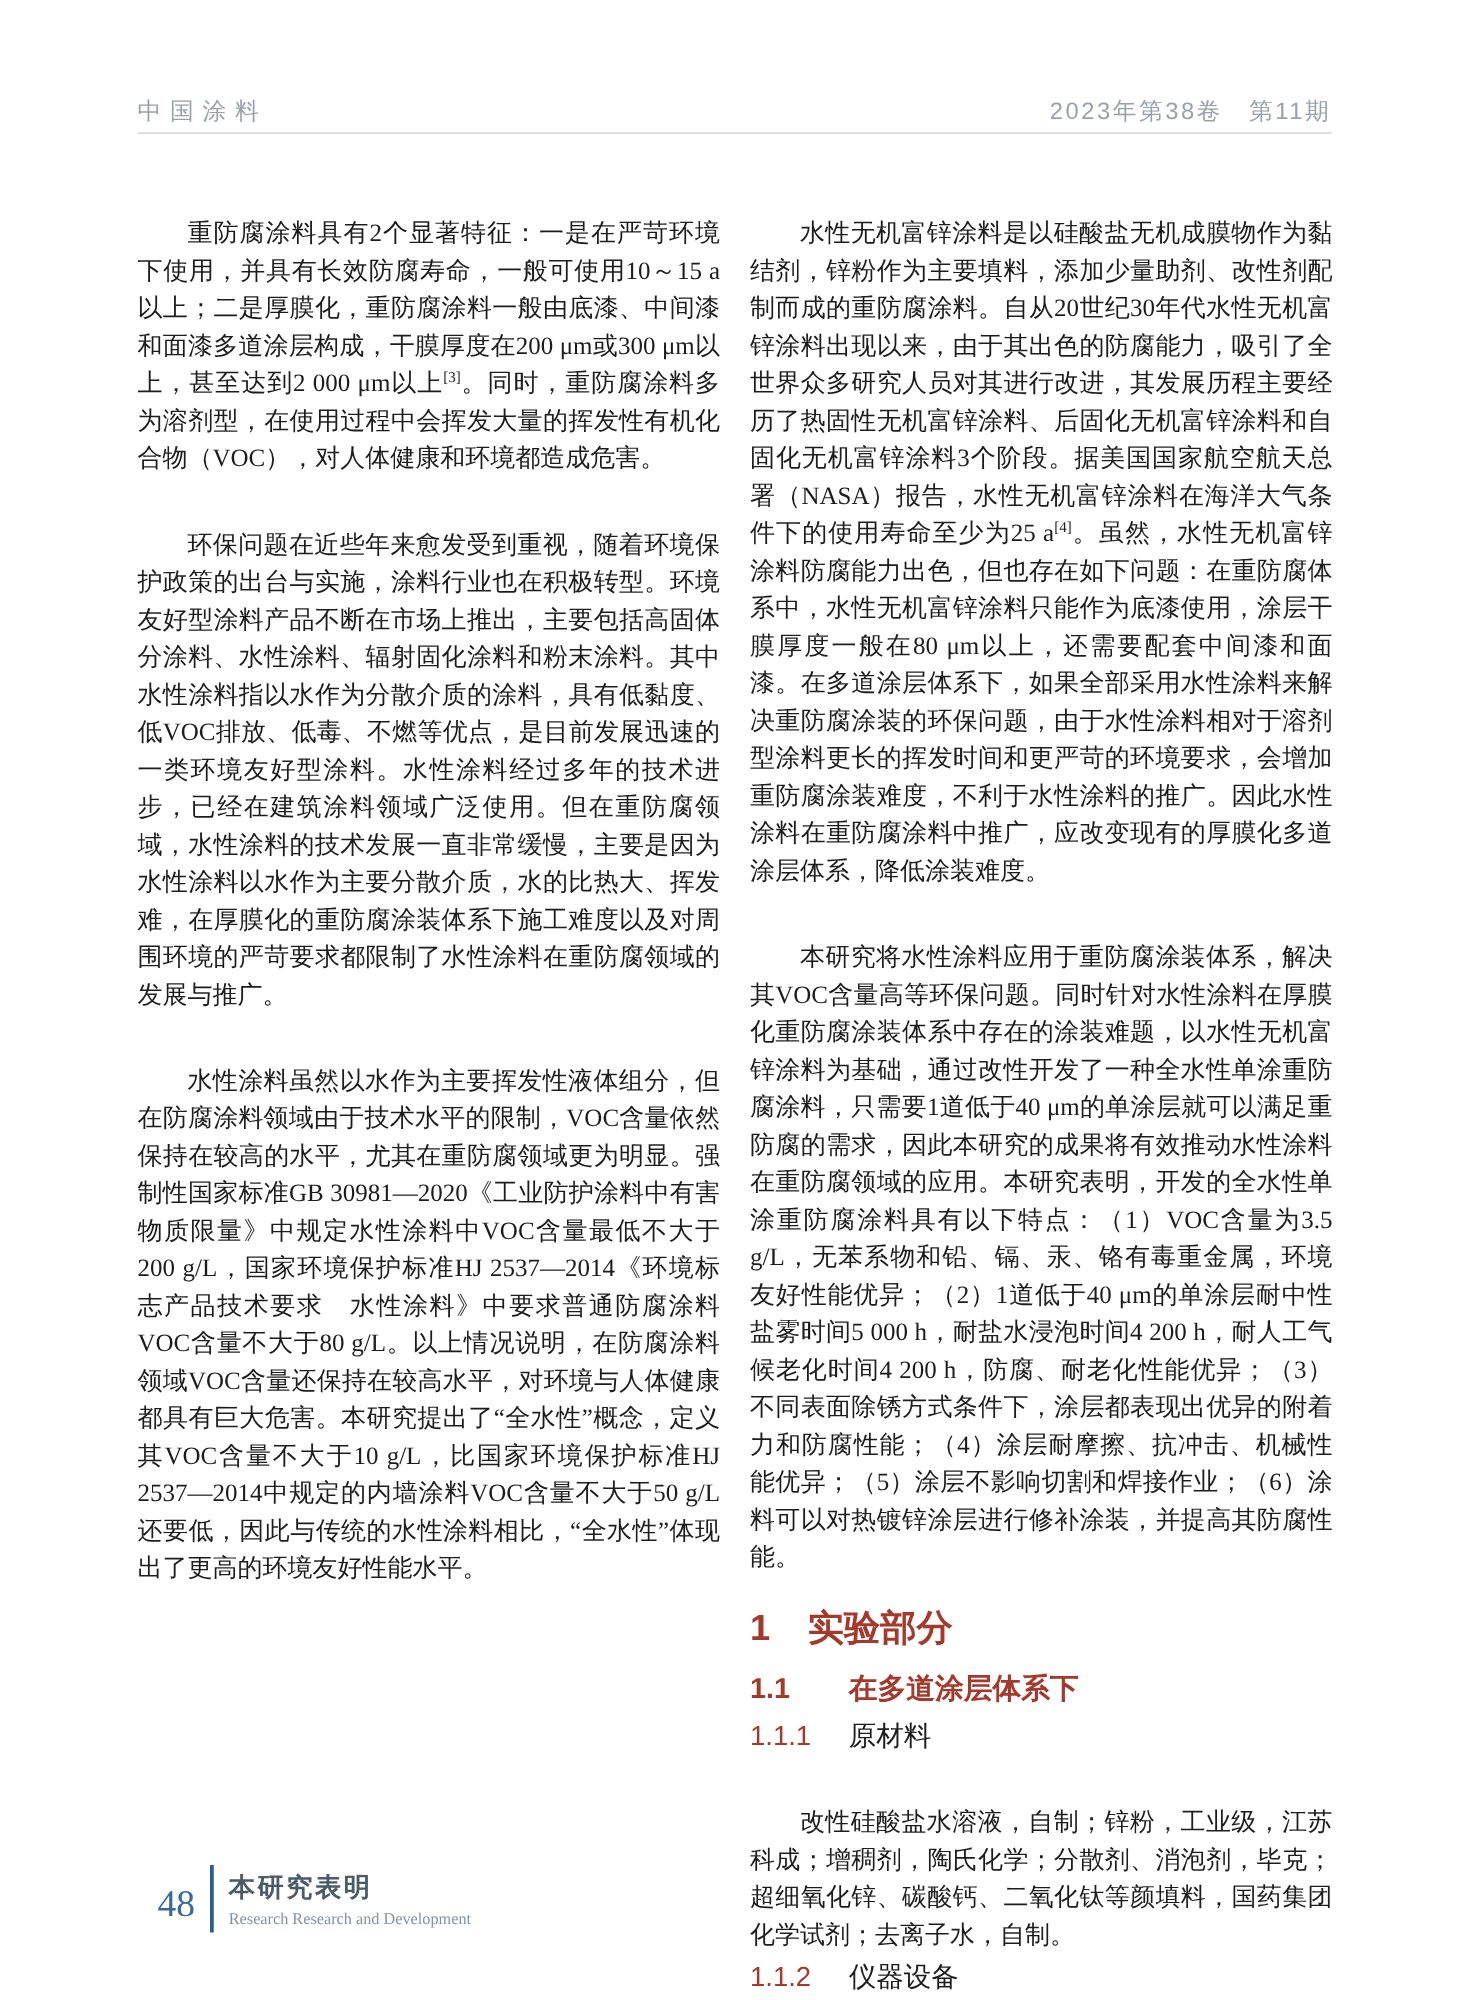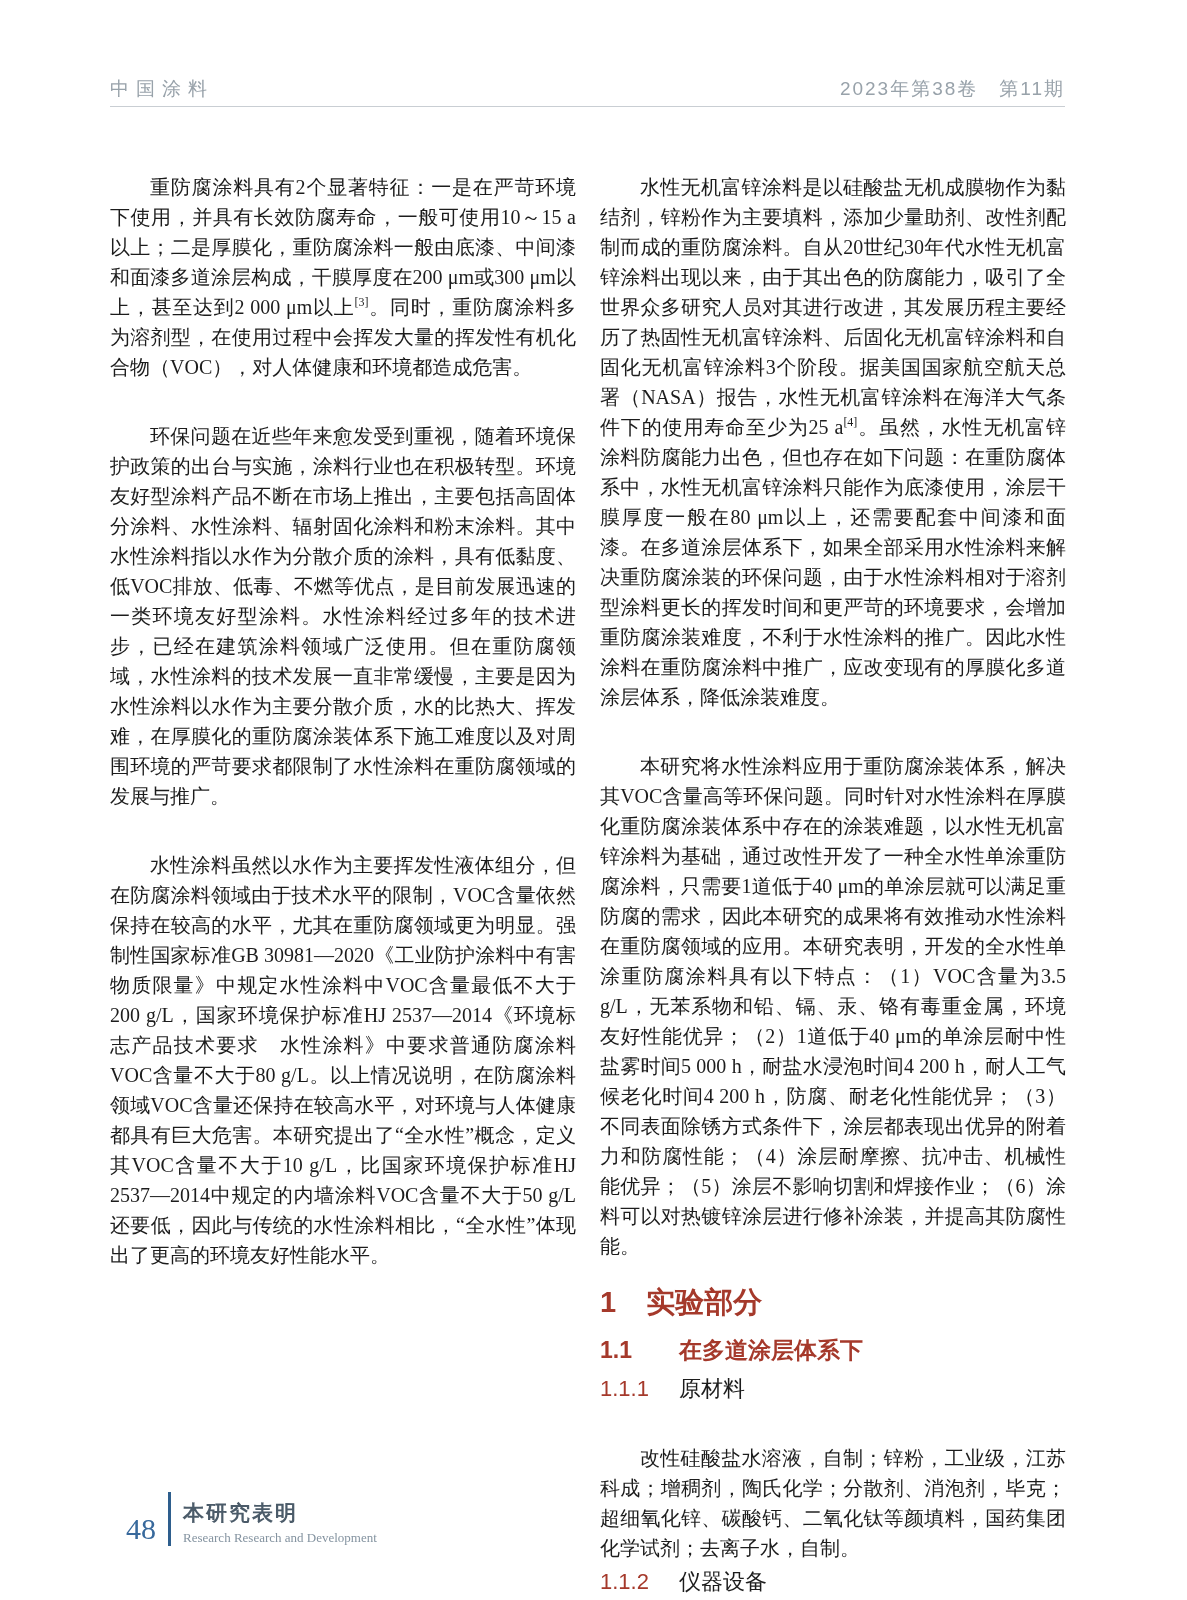--- a/index.html
+++ b/index.html
@@ -80,21 +80,21 @@
   .sec.h3 .num {
     font-family: "Liberation Sans", "DejaVu Sans", sans-serif;
     color: #a5392b;
     margin-right: 30px;
   }
   .sec.h3 .title { color: #1c1c1c; }
   
   .page-footer {
     position: absolute;
     left: 126px; top: 1492px;
-    display: flex; align-items: flex-end;
+    display: flex; align-items: center;
   }
   .page-num {
     font-size: 30px;
     color: #38699c;
     margin-right: 12px;
     margin-top: 10px;
   }
   .footer-bar {
     width: 3px; height: 54px;
     background: #2e5e8d;

